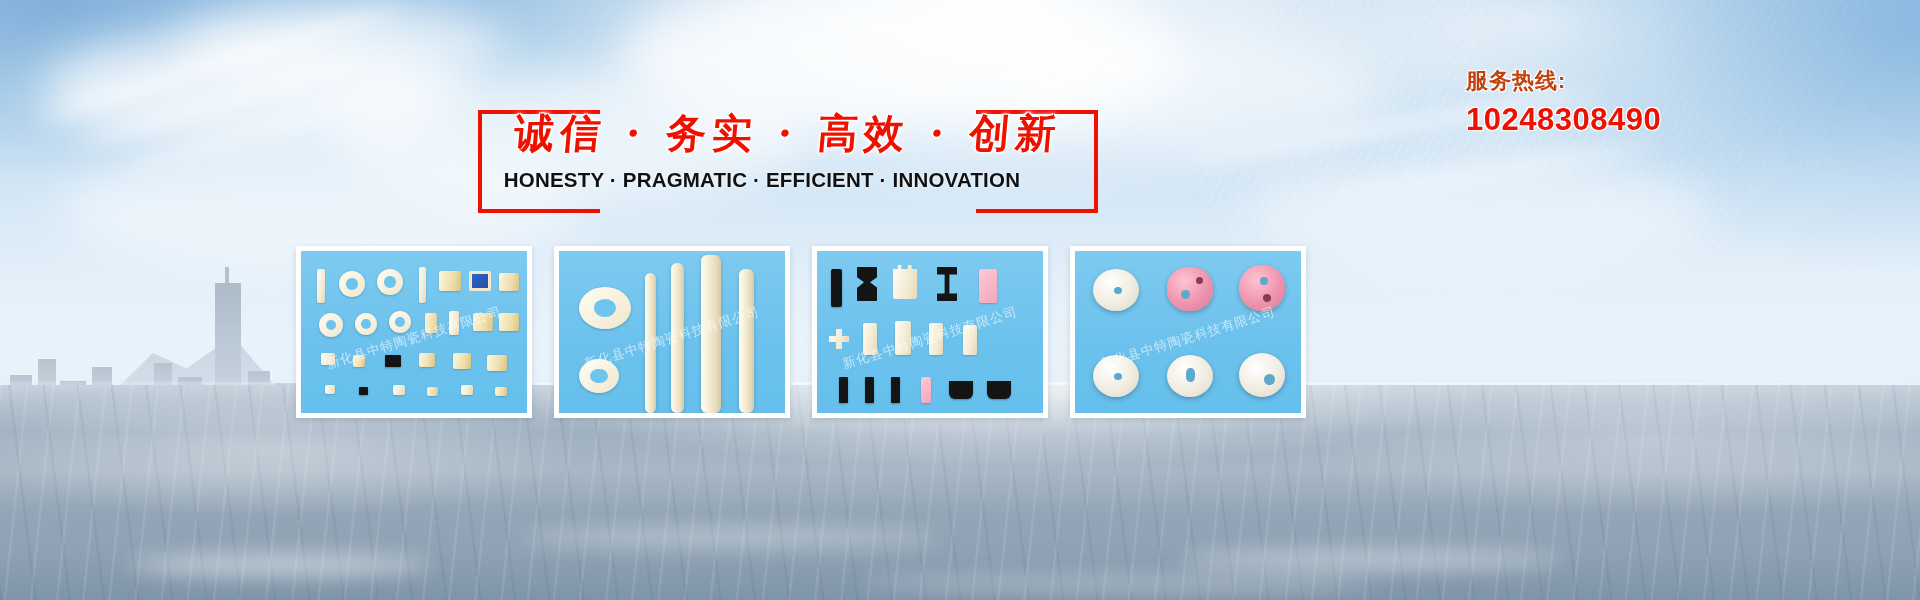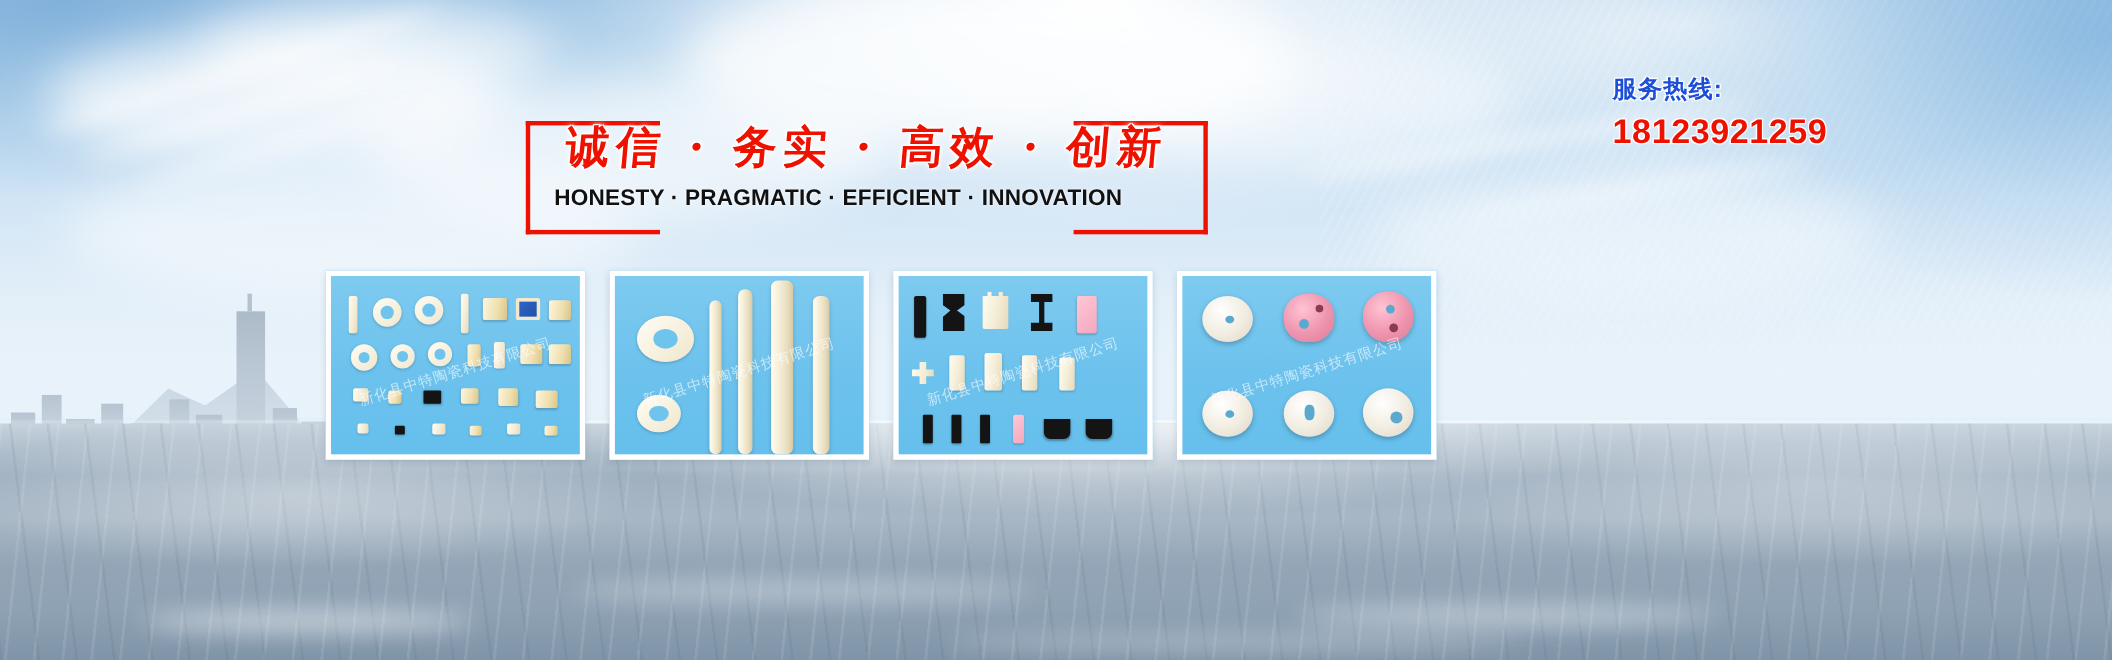--- a/index.html
+++ b/index.html
@@ -113,21 +113,21 @@
     text-shadow:0 0 3px rgba(255,255,255,.9);
   }
 
   
   .contact{position:absolute;right:54px;top:48px;width:400px;text-align:left;}
   .contact .c-line1{
     font-size:23px;font-weight:700;color:#ee1100;letter-spacing:1.5px;white-space:nowrap;
     text-shadow:0 0 3px #fff,1px 1px 0 #fff,-1px -1px 0 #fff,1px -1px 0 #fff,-1px 1px 0 #fff;
   }
   .contact .c-line2{
-    margin-top:18px;font-size:22px;font-weight:700;color:#1d4ed8;letter-spacing:1px;white-space:nowrap;
+    margin-top:18px;font-size:22px;font-weight:700;color:#c2410c;letter-spacing:1px;white-space:nowrap;
     text-shadow:0 0 3px #fff,1px 1px 0 #fff,-1px -1px 0 #fff,1px -1px 0 #fff,-1px 1px 0 #fff;
   }
   .contact .c-phone{
     margin-top:6px;font-size:31px;font-weight:700;color:#ee1100;letter-spacing:.5px;white-space:nowrap;
     text-shadow:0 0 3px #fff,1px 1px 0 #fff,-1px -1px 0 #fff,1px -1px 0 #fff,-1px 1px 0 #fff;
   }
 
   
   .panels{position:absolute;left:296px;top:246px;width:1232px;height:162px;display:flex;gap:22px;}
   .panel{
@@ -214,21 +214,21 @@
 
   <div class="slogan">
     <div class="bracket-l"></div>
     <div class="bracket-r"></div>
     <div class="cn-slogan">诚信 · 务实 · 高效 · 创新</div>
     <div class="en-slogan">HONESTY · PRAGMATIC · EFFICIENT · INNOVATION</div>
   </div>
 
   <div class="contact">
     <div class="c-line2">服务热线:</div>
-    <div class="c-phone">18123921259</div>
+    <div class="c-phone">10248308490</div>
   </div>
 
   <div class="panels">
 
     <div class="panel">
       <div class="panel-inner"></div>
       <div class="part bar" style="left:16px;top:18px;width:8px;height:34px;"></div>
       <div class="part ring" style="left:38px;top:20px;width:26px;height:26px;"></div>
       <div class="part ring" style="left:76px;top:18px;width:26px;height:26px;"></div>
       <div class="part bar" style="left:118px;top:16px;width:7px;height:36px;"></div>

